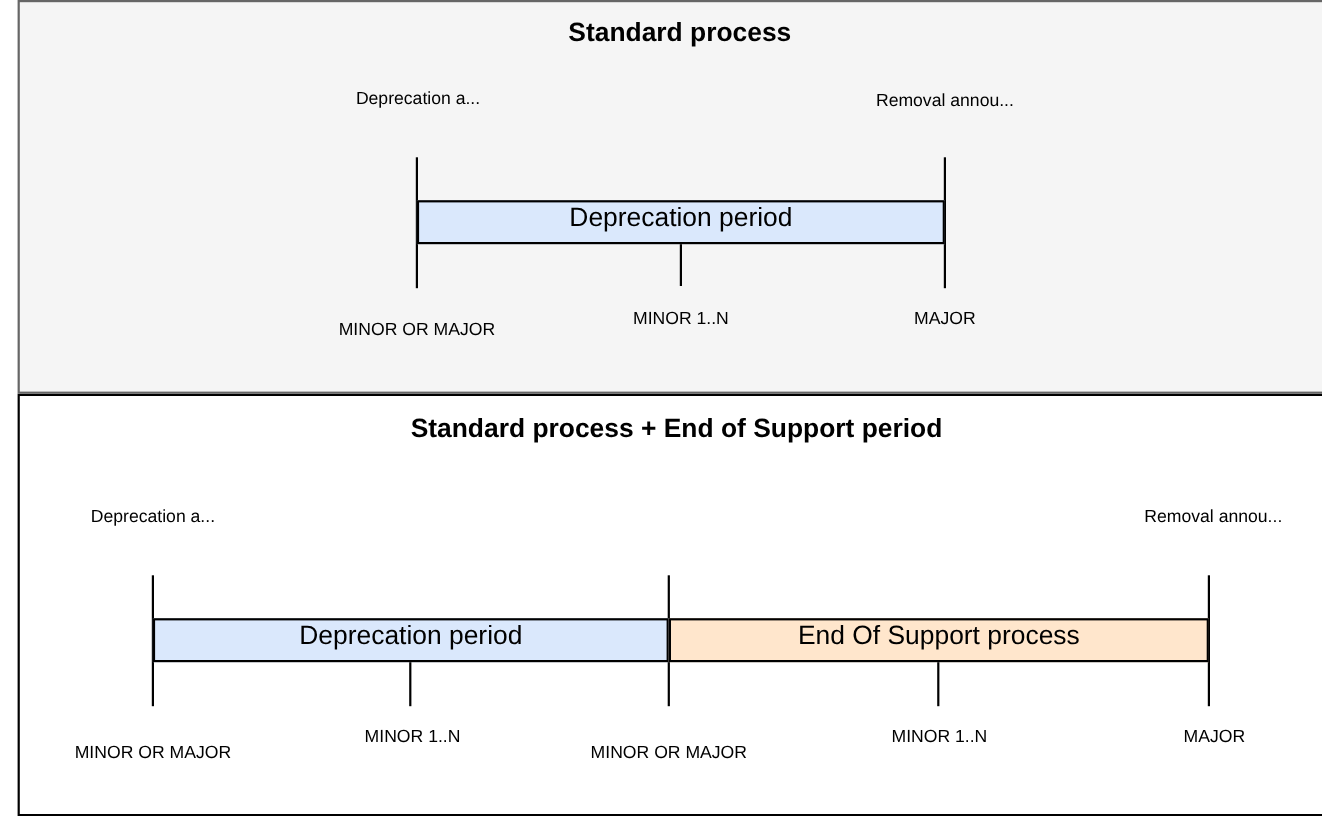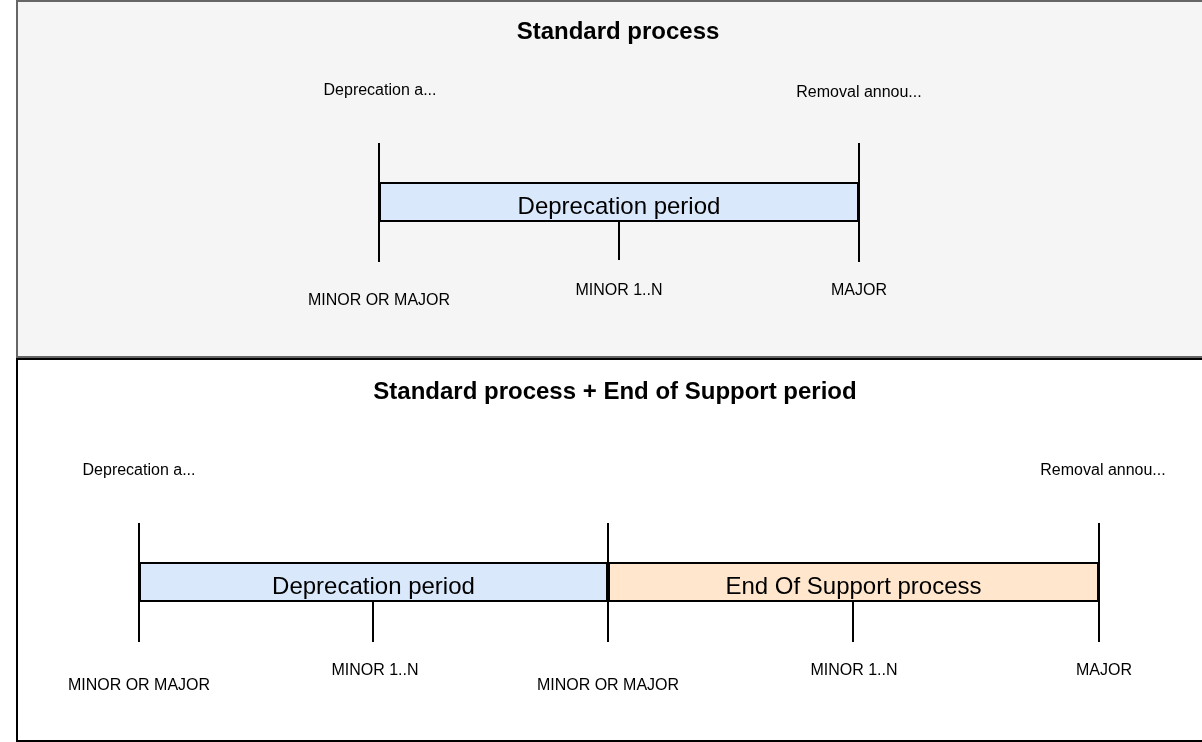--- a/index.html
+++ b/index.html
@@ -38,21 +38,21 @@
   }
   .vline{
     position:absolute;
     width:2px;background:#000000;
   }
   .bar{
     position:absolute;
     height:40px;
     border:2px solid #000000;
     box-sizing:border-box;
-    display:flex;align-items:flex-end;justify-content:center;
+    display:flex;align-items:flex-start;justify-content:center;
     font-size:24px;
     white-space:nowrap;
   }
 </style>
 </head>
 <body>
 
 <div class="stage">
 
   <section class="panel panel-top" style="background-color: rgb(245, 245, 245);">

